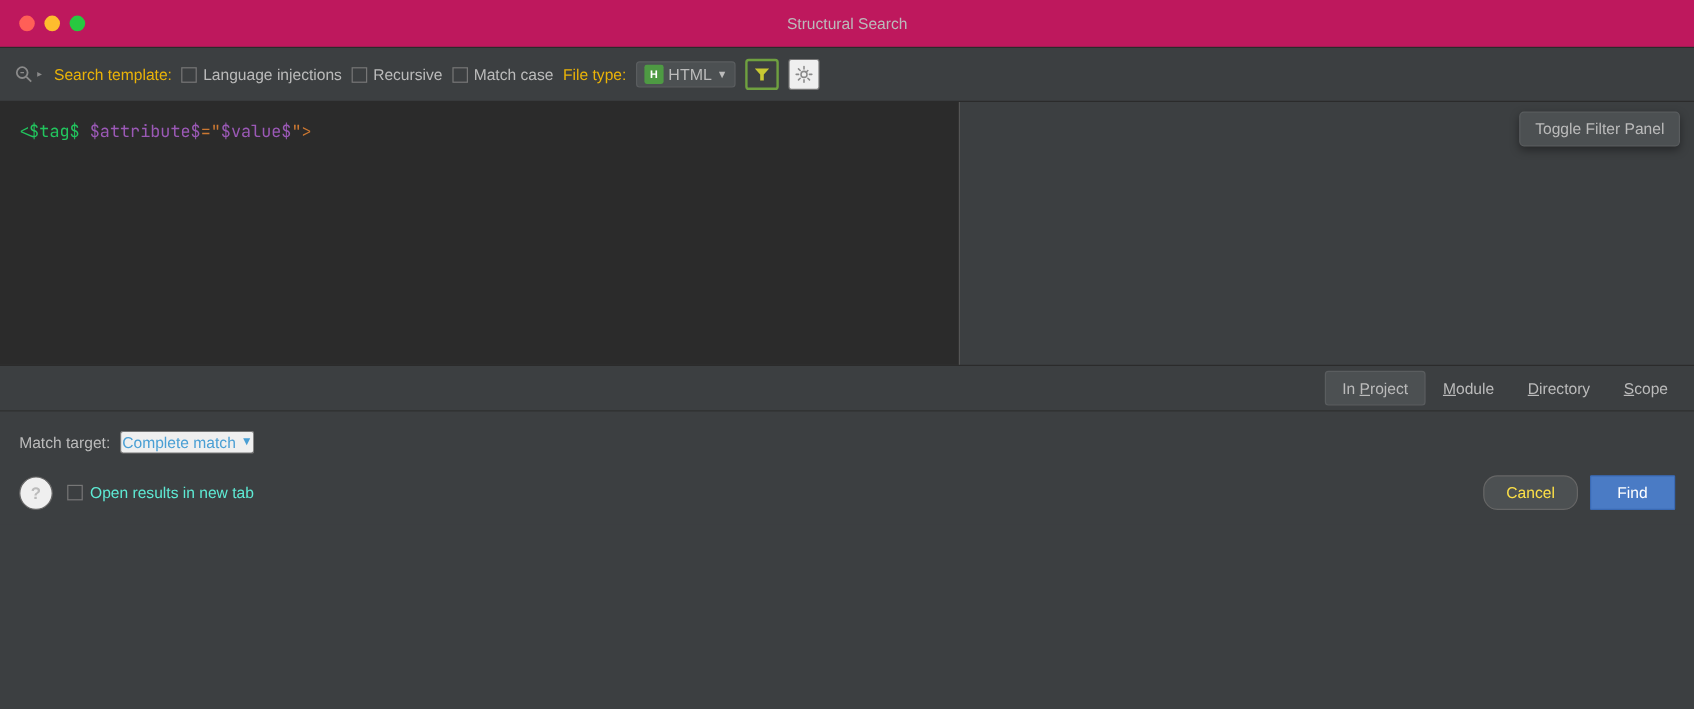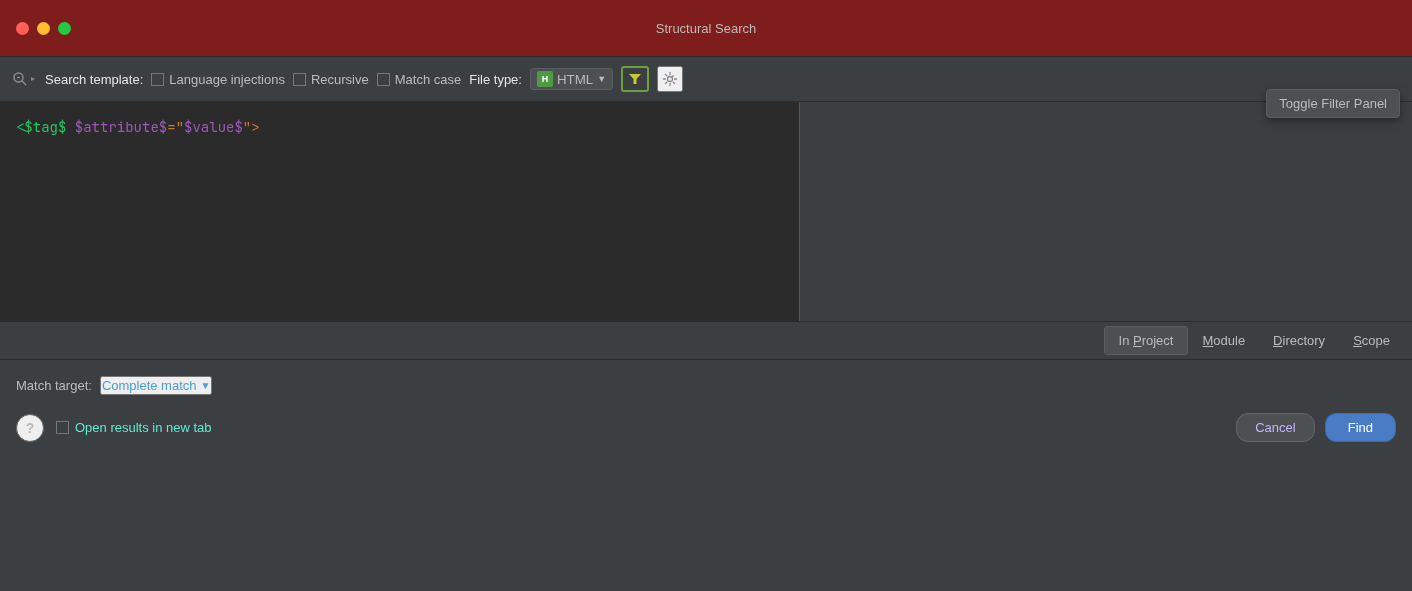--- a/index.html
+++ b/index.html
@@ -11,22 +11,22 @@
       width: 1412px;
       height: 591px;
       overflow: hidden;
     }
 
     
     .title-bar {
       display: flex;
       align-items: center;
       justify-content: center;
-      height: 57px;
-      background: #7f1d1d;
+      height: 40px;
+      background: #be185d;
       position: relative;
       border-bottom: 1px solid #2b2b2b;
     }
     .traffic-lights {
       position: absolute;
       left: 16px;
       display: flex;
       gap: 8px;
       align-items: center;
     }
@@ -75,21 +75,21 @@
       justify-content: center;
     }
     .checkbox-box {
       width: 13px;
       height: 13px;
       border: 1px solid #777;
       background: transparent;
       display: inline-block;
     }
     .separator-label {
-      color: #e5e5e5;
+      color: #eab308;
     }
     .file-type-btn {
       display: flex;
       align-items: center;
       gap: 4px;
       background: #4c5052;
       border: 1px solid #5a5d5f;
       border-radius: 3px;
       padding: 2px 6px;
       color: #bbbbbb;
@@ -128,21 +128,21 @@
       height: 26px;
       cursor: pointer;
       color: #8a8a8a;
       font-size: 16px;
     }
 
     
     .tooltip-popup {
       position: absolute;
       right: 12px;
-      top: 32px;
+      top: 53px;
       background: #4c5052;
       border: 1px solid #5a5d5f;
       border-radius: 4px;
       padding: 6px 12px;
       color: #bbbbbb;
       font-size: 13px;
       white-space: nowrap;
       z-index: 100;
       box-shadow: 0 3px 8px rgba(0,0,0,0.4);
     }
@@ -287,29 +287,29 @@
     }
     .footer-right {
       display: flex;
       gap: 10px;
     }
     .cancel-btn {
       padding: 6px 18px;
       background: #4c5052;
       border: 1px solid #666;
       border-radius: 12px;
-      color: #c4b5fd;
+      color: #fde047;
       cursor: pointer;
       font-size: 13px;
     }
     .find-btn {
       padding: 6px 22px;
       background: #4a7bc5;
       border: 1px solid #3a6ab5;
-      border-radius: 11px;
+      border-radius: 1px;
       color: #ffffff;
       cursor: pointer;
       font-size: 13px;
       font-weight: 500;
     }
   </style>
 </head>
 <body>
 
 <div class="title-bar">

